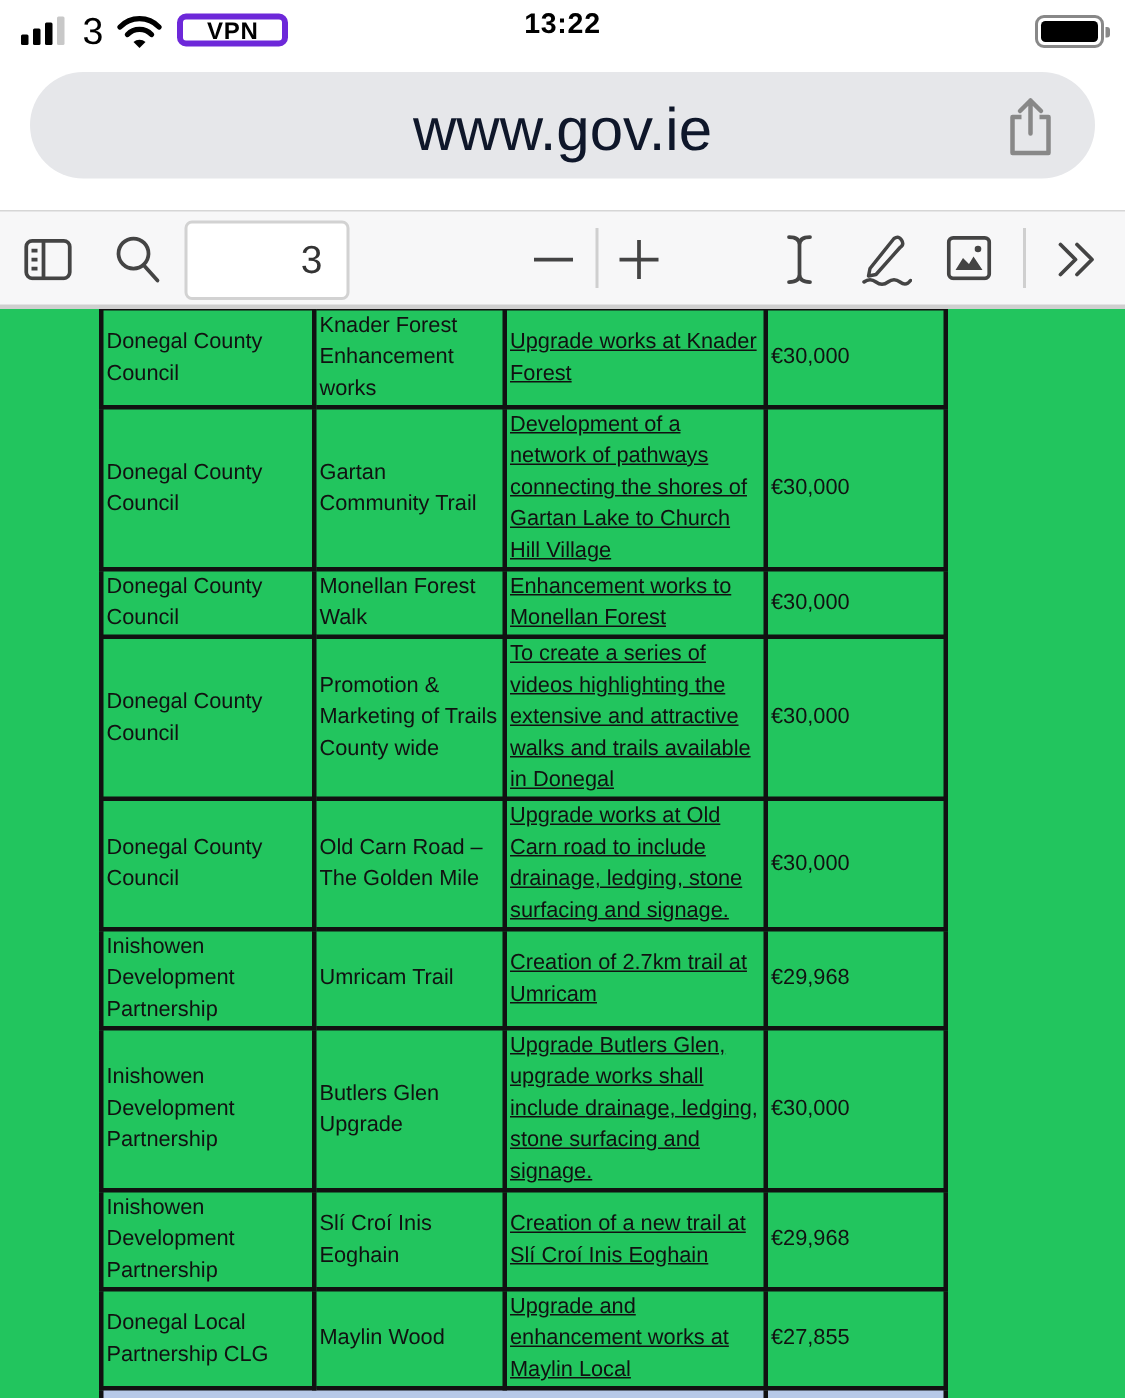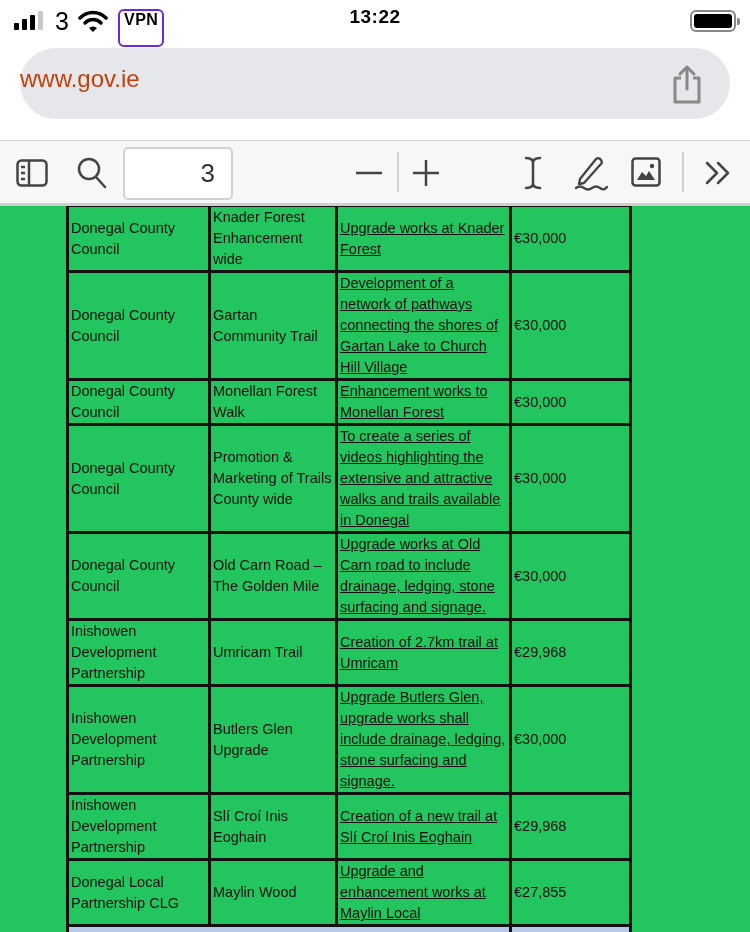--- a/index.html
+++ b/index.html
@@ -6,29 +6,29 @@
   html, body { width: 750px; height: 932px; overflow: hidden; background: #fff; }
   body { font-family: "Liberation Sans", sans-serif; color: #000; position: relative; }
 
   
   .status-bar { position: absolute; top: 0; left: 0; width: 750px; height: 44px; }
   .signal { position: absolute; left: 14px; top: 12px; display: flex; align-items: flex-end; gap: 3px; height: 18px; }
   .signal span { display: block; width: 5px; background: #000; border-radius: 1px; }
   .signal span.dim { background: #c8c8c8; }
   .carrier { position: absolute; left: 55px; top: 7px; font-size: 25px; }
   .wifi { position: absolute; left: 78px; top: 9px; width: 30px; height: 24px; }
-  .vpn { position: absolute; left: 118px; top: 9px; border: 2px solid #6d28d9; border-radius: 6px; font-size: 16px; font-weight: bold; padding: 0 4px; height: 38px; line-height: 18px; letter-spacing: 0.5px; }
+  .vpn { position: absolute; left: 118px; top: 9px; border: 4px solid #6d28d9; border-radius: 6px; font-size: 16px; font-weight: bold; padding: 0 16px; height: 22px; line-height: 18px; letter-spacing: 0.5px; }
   .time { position: absolute; left: 0; width: 750px; top: 6px; text-align: center; font-size: 19px; font-weight: bold; letter-spacing: 0.5px; }
   .battery { position: absolute; right: 14px; top: 10px; width: 46px; height: 22px; border: 2px solid #888; border-radius: 6px; padding: 2px; }
   .battery .fill { width: 100%; height: 100%; background: #000; border-radius: 3px; }
   .battery .nub { position: absolute; right: -6px; top: 6px; width: 3px; height: 7px; background: #888; border-radius: 0 2px 2px 0; }
 
   
   .url-bar { position: absolute; left: 20px; top: 48px; width: 710px; height: 71px; background: #e6e7ea; border-radius: 36px; }
-  .url-text { position: absolute; left: 0; width: 710px; top: 17px; font-size: 24px; color: #c2410c; }
+  .url-text { position: absolute; left: 0; width: 710px; top: 17px; text-align: center; font-size: 40px; color: #0f172a; }
   .share-btn { position: absolute; right: 26px; top: 16px; width: 34px; height: 40px; }
 
   
   .toolbar { position: absolute; left: 0; top: 140px; width: 750px; height: 66px; background: #f7f7f8; border-top: 1px solid #d6d6d6; border-bottom: 3px solid #cfcfcf; }
   .tb-icon { position: absolute; top: 16px; }
   .page-field { position: absolute; left: 123px; top: 6px; width: 110px; height: 53px; background: #fff; border: 2px solid #d2d2d2; border-radius: 5px; text-align: right; padding-right: 16px; font-size: 26px; line-height: 49px; color: #333; }
   .tb-sep { position: absolute; top: 11px; width: 2px; height: 40px; background: #cfcfcf; }
 
   
   .doc { position: absolute; left: 0; top: 206px; width: 750px; height: 726px; overflow: hidden; background: #22c55e; }
@@ -109,21 +109,21 @@
   <svg class="tb-icon" style="left:704px;top:20px" width="28" height="24" viewBox="0 0 28 24">
     <path d="M3 2 L13 12 L3 22 M14 2 L24 12 L14 22" stroke="#444" stroke-width="2.5" fill="none" stroke-linecap="round" stroke-linejoin="round"></path>
   </svg>
 </div>
 
 <div class="doc">
   <table>
     <tbody>
       <tr style="height:64px">
         <td class="c1">Donegal County Council</td>
-        <td class="c2">Knader Forest Enhancement wide</td>
+        <td class="c2">Knader Forest Enhancement works</td>
         <td class="c3">Upgrade works at Knader Forest</td>
         <td class="c4">€30,000</td>
       </tr>
       <tr style="height:106px">
         <td class="c1">Donegal County Council</td>
         <td class="c2">Gartan Community Trail</td>
         <td class="c3">Development of a network of pathways connecting the shores of Gartan Lake to Church Hill Village</td>
         <td class="c4">€30,000</td>
       </tr>
       <tr style="height:44px">

